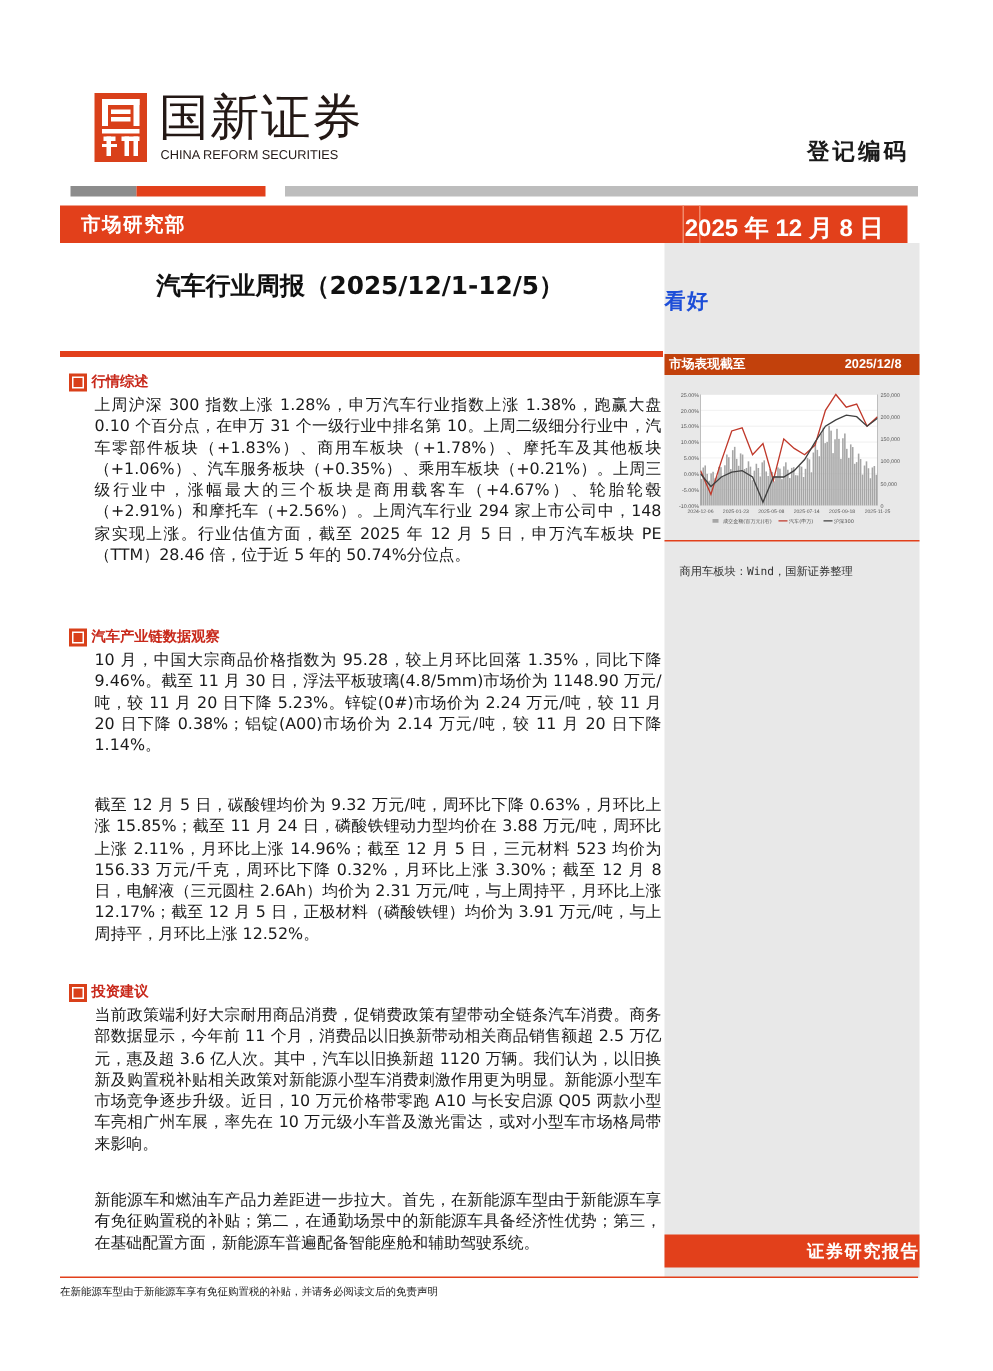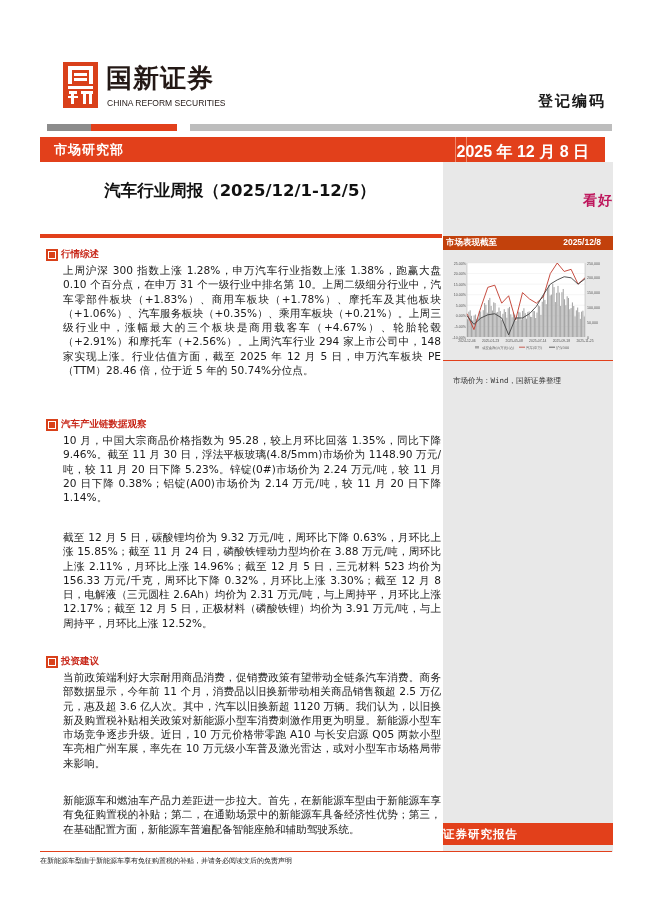--- a/index.html
+++ b/index.html
@@ -3,47 +3,47 @@
 <meta charset="utf-8">
 <style>
   * { margin: 0; padding: 0; box-sizing: border-box; }
   html, body { width: 662px; height: 914px; background: #ffffff; overflow: hidden; }
   body { position: relative; font-family: "DejaVu Sans", "Liberation Sans", sans-serif; color: #1a1a1a; }
   .abs { position: absolute; }
 
   
   .logo-mark { left: 63px; top: 62px; width: 35px; height: 46px; background: #d9401a; }
   .logo-mark svg { display: block; }
-  .logo-cn { left: 106px; top: 60px; font-family: "DejaVu Sans", sans-serif; font-weight: bold; font-size: 26px; letter-spacing: 1px; color: #231815; line-height: 36px; }
+  .logo-cn { left: 106px; top: 60px; font-family: "DejaVu Sans", sans-serif; font-weight: normal; font-size: 33px; letter-spacing: 1px; color: #231815; line-height: 36px; }
   .logo-en { left: 107px; top: 98px; font-family: "Liberation Sans", sans-serif; font-size: 8.5px; color: #231815; letter-spacing: 0px; }
   .header-kind { left: 538px; top: 92px; font-family: "DejaVu Serif", serif; font-weight: bold; font-size: 15px; letter-spacing: 2px; color: #1a1a1a; }
 
   
   .bar-gray1 { left: 47px; top: 124px; width: 44px; height: 7px; background: #8c8c8c; }
   .bar-orange1 { left: 91px; top: 124px; width: 86px; height: 7px; background: #e2401b; }
   .bar-gray2 { left: 190px; top: 124px; width: 422px; height: 7px; background: #bdbdbd; }
 
   .banner { left: 40px; top: 137px; width: 565px; height: 25px; background: #e2401b; }
   .banner-dept { left: 14px; top: 4px; font-family: "DejaVu Serif", serif; font-weight: bold; color: #fff; font-size: 13px; letter-spacing: 1px; }
   .banner-div1 { left: 415px; top: 0; width: 1px; height: 25px; background: #f08a6c; }
   .banner-div2 { left: 426px; top: 0; width: 1px; height: 25px; background: #f08a6c; }
   .banner-date { right: 16px; top: 5px; font-family: "Liberation Sans", sans-serif; font-weight: bold; color: #fff; font-size: 16px; }
 
   
   .sidebar { left: 443px; top: 162px; width: 170px; height: 690px; background: #e8e8e8; }
-  .rating { left: 0; top: 30px; width: 170px; text-align: right; font-family: "DejaVu Serif", serif; font-weight: bold; color: #be185d; font-size: 14px; letter-spacing: 1px; }
+  .rating { left: 0; top: 30px; width: 170px; text-align: left; font-family: "DejaVu Serif", serif; font-weight: bold; color: #1d4ed8; font-size: 14px; letter-spacing: 1px; }
   .mkt-head { left: 0; top: 74px; width: 170px; height: 14px; background: #c2410c; color: #fff; font-size: 8.5px; font-weight: bold; }
   .mkt-head .l { position: absolute; left: 3px; top: 1px; font-family: "DejaVu Serif", serif; }
   .mkt-head .r { position: absolute; right: 12px; top: 1px; font-family: "Liberation Sans", sans-serif; }
   .chart { left: 2px; top: 95px; width: 166px; height: 100px; }
   .src-rule { left: 0; top: 198px; width: 170px; height: 1px; background: #e2401b; }
   .src { left: 10px; top: 214px; font-family: "DejaVu Sans Mono", monospace; font-size: 7.5px; color: #333; }
   .analyst { left: 10px; top: 482px; font-size: 7.8px; color: #333; line-height: 12.5px; }
   .analyst .mono { font-family: "DejaVu Sans Mono", monospace; }
-  .report-bar { left: 0; top: 661px; width: 170px; height: 22px; background: #e2401b; color: #fff; text-align: left; font-family: "DejaVu Serif", serif; font-weight: bold; font-size: 11.5px; line-height: 22px; letter-spacing: 1px; }
+  .report-bar { left: 0; top: 661px; width: 170px; height: 22px; background: #e2401b; color: #fff; text-align: right; font-family: "DejaVu Serif", serif; font-weight: bold; font-size: 11.5px; line-height: 22px; letter-spacing: 1px; }
 
   
   .title { left: 40px; top: 180px; width: 400px; text-align: center; font-family: "DejaVu Sans", sans-serif; font-weight: bold; font-size: 16.5px; color: #111; }
   .title-rule { left: 40px; top: 234px; width: 402px; height: 4px; background: #e2401b; }
 
   
   .sec-icon { width: 12px; height: 12px; background: #d9401a; display: inline-block; vertical-align: middle; position: relative; }
   .sec-icon::after { content: ""; position: absolute; left: 2px; top: 2px; width: 6px; height: 6px; border: 1px solid #fff; }
   .sec-head { left: 46px; font-family: "DejaVu Serif", serif; font-weight: bold; font-size: 9.5px; color: #c8281a; }
   .sec-head span.t { vertical-align: middle; margin-left: 3px; }
@@ -219,21 +219,21 @@
         <text x="140" y="85" font-size="3.4" text-anchor="middle" fill="#555" font-family="Liberation Sans, sans-serif">2025-11-25</text>
         <rect x="30" y="89" width="4" height="2.5" fill="#a6a6a6"></rect>
         <text x="37" y="91.5" font-size="3.4" fill="#555" font-family="DejaVu Sans, sans-serif">成交金额(百万元)(右)</text>
         <line x1="74" x2="80" y1="90.2" y2="90.2" stroke="#c0392b" stroke-width="0.8"></line>
         <text x="81" y="91.5" font-size="3.4" fill="#555" font-family="DejaVu Sans, sans-serif">汽车(申万)</text>
         <line x1="104" x2="110" y1="90.2" y2="90.2" stroke="#404040" stroke-width="0.8"></line>
         <text x="111" y="91.5" font-size="3.4" fill="#555" font-family="DejaVu Sans, sans-serif">沪深300</text>
       </svg>
   </div>
   <div class="abs src-rule"></div>
-  <div class="abs src">市场价为：Wind，国新证券整理</div>
+  <div class="abs src">商用车板块：Wind，国新证券整理</div>
 
 
   <div class="abs report-bar">证券研究报告</div>
 </div>
 
 <div class="abs title">汽车行业周报（2025/12/1-12/5）</div>
 <div class="abs title-rule"></div>
 
 <div class="abs sec-head" style="top:248px">
   <span class="sec-icon"></span><span class="t">行情综述</span>

